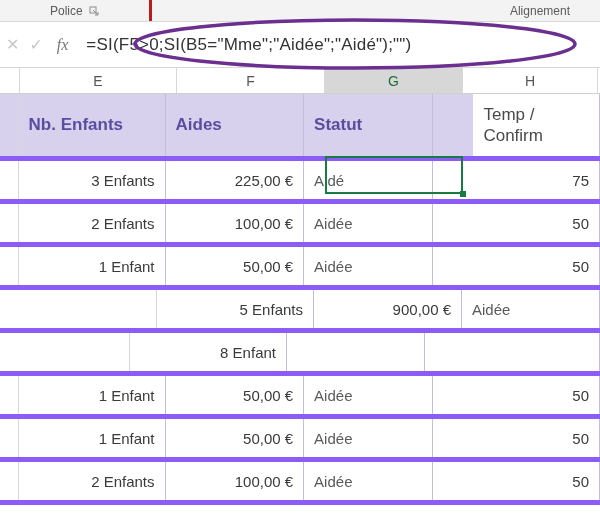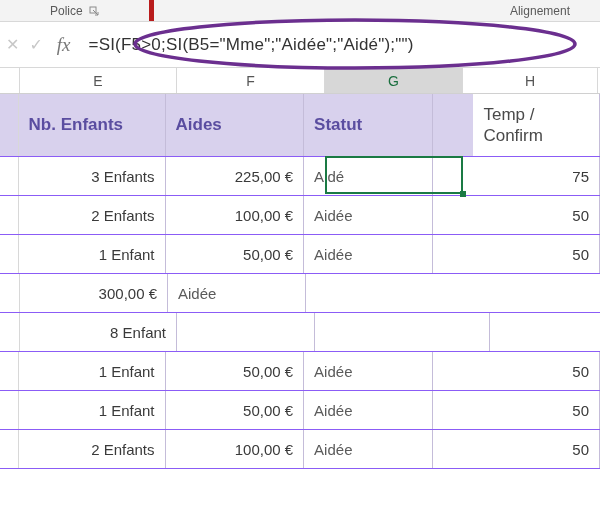--- a/index.html
+++ b/index.html
@@ -19,42 +19,42 @@
     background: #f3f3f3;
     border-bottom: 1px solid #d8d8d8;
     font-size: 12px;
     color: #5a5a5a;
   }
   .ribbon-row .group {
     display: flex;
     align-items: center;
     gap: 6px;
     padding: 0 50px;
-    border-right: 5px solid #b91c1c;
+    border-right: 3px solid #b91c1c;
   }
   .ribbon-row .group.align { margin-left: auto; border-right: none; padding: 0 30px 0 0; }
   .dlg-icon svg { display:block; }
 
   .formula-row {
     position: relative;
     display: flex;
     align-items: center;
     height: 46px;
     background:#fff;
     border-bottom: 1px solid #d8d8d8;
     font-size: 16px;
   }
   .formula-row .btns {
     display: flex;
     gap: 10px;
     padding: 0 6px 0 6px;
     color: #9a9a9a;
   }
   .formula-row .btns .disabled { color: #c7c7c7; }
-  .fx-label { font-style: italic; color: #777; margin: 0 18px 0 8px; font-family: "Times New Roman", serif; font-size:19px;}
+  .fx-label { font-style: italic; color: #777; margin: 0 18px 0 8px; font-family: "Times New Roman", serif; font-size:16px;}
   .formula-text { color: #333; font-size: 17px; letter-spacing: .2px; }
 
   .formula-circle {
     position: absolute;
     left: 130px;
     top: -10px;
     pointer-events: none;
   }
 
   .col-headers {
@@ -74,21 +74,22 @@
   .col-headers .ch.selected { background: #d7d7d7; color:#1a6f3e; font-weight:500; }
   .w-stub { width: 20px; border-left:none; }
   .w-e { width: 157px; }
   .w-f { width: 148px; }
   .w-g { width: 138px; }
   .w-h { width: 135px; }
 
   .sheet { }
   .srow {
     display: flex;
-    border-bottom: 1px solid #8b5cf6;
+    border-bottom: 5px solid #8b5cf6;
+    justify-content: flex-end;
   }
   .srow .cell {
     border-right: 1px solid #c4bcd9;
     padding: 6px 10px;
     display: flex;
     align-items: center;
     height: 38px;
   }
   .srow .cell.stub { width:20px; padding:0; border-right: 1px solid #d8d8d8;}
   .srow.header { background: #d8d1ed; }
@@ -229,22 +230,25 @@
     <div class="cell g">
           <span>Aidée</span>
         </div>
     <div class="cell h right">
           <span>50</span>
         </div>
   </div>
 
   <div class="srow">
     <div class="cell stub"></div>
-    <div class="cell f right">
-          <span>300,00 €</span>
+    <div class="cell e right">
+          <span>5 Enfants</span>
+        </div>
+    <div class="cell f right">
+          <span>900,00 €</span>
         </div>
     <div class="cell g">
           <span>Aidée</span>
         </div>
   </div>
 
   <div class="srow">
     <div class="cell stub"></div>
     <div class="cell e right">
           <span>8 Enfant</span>

